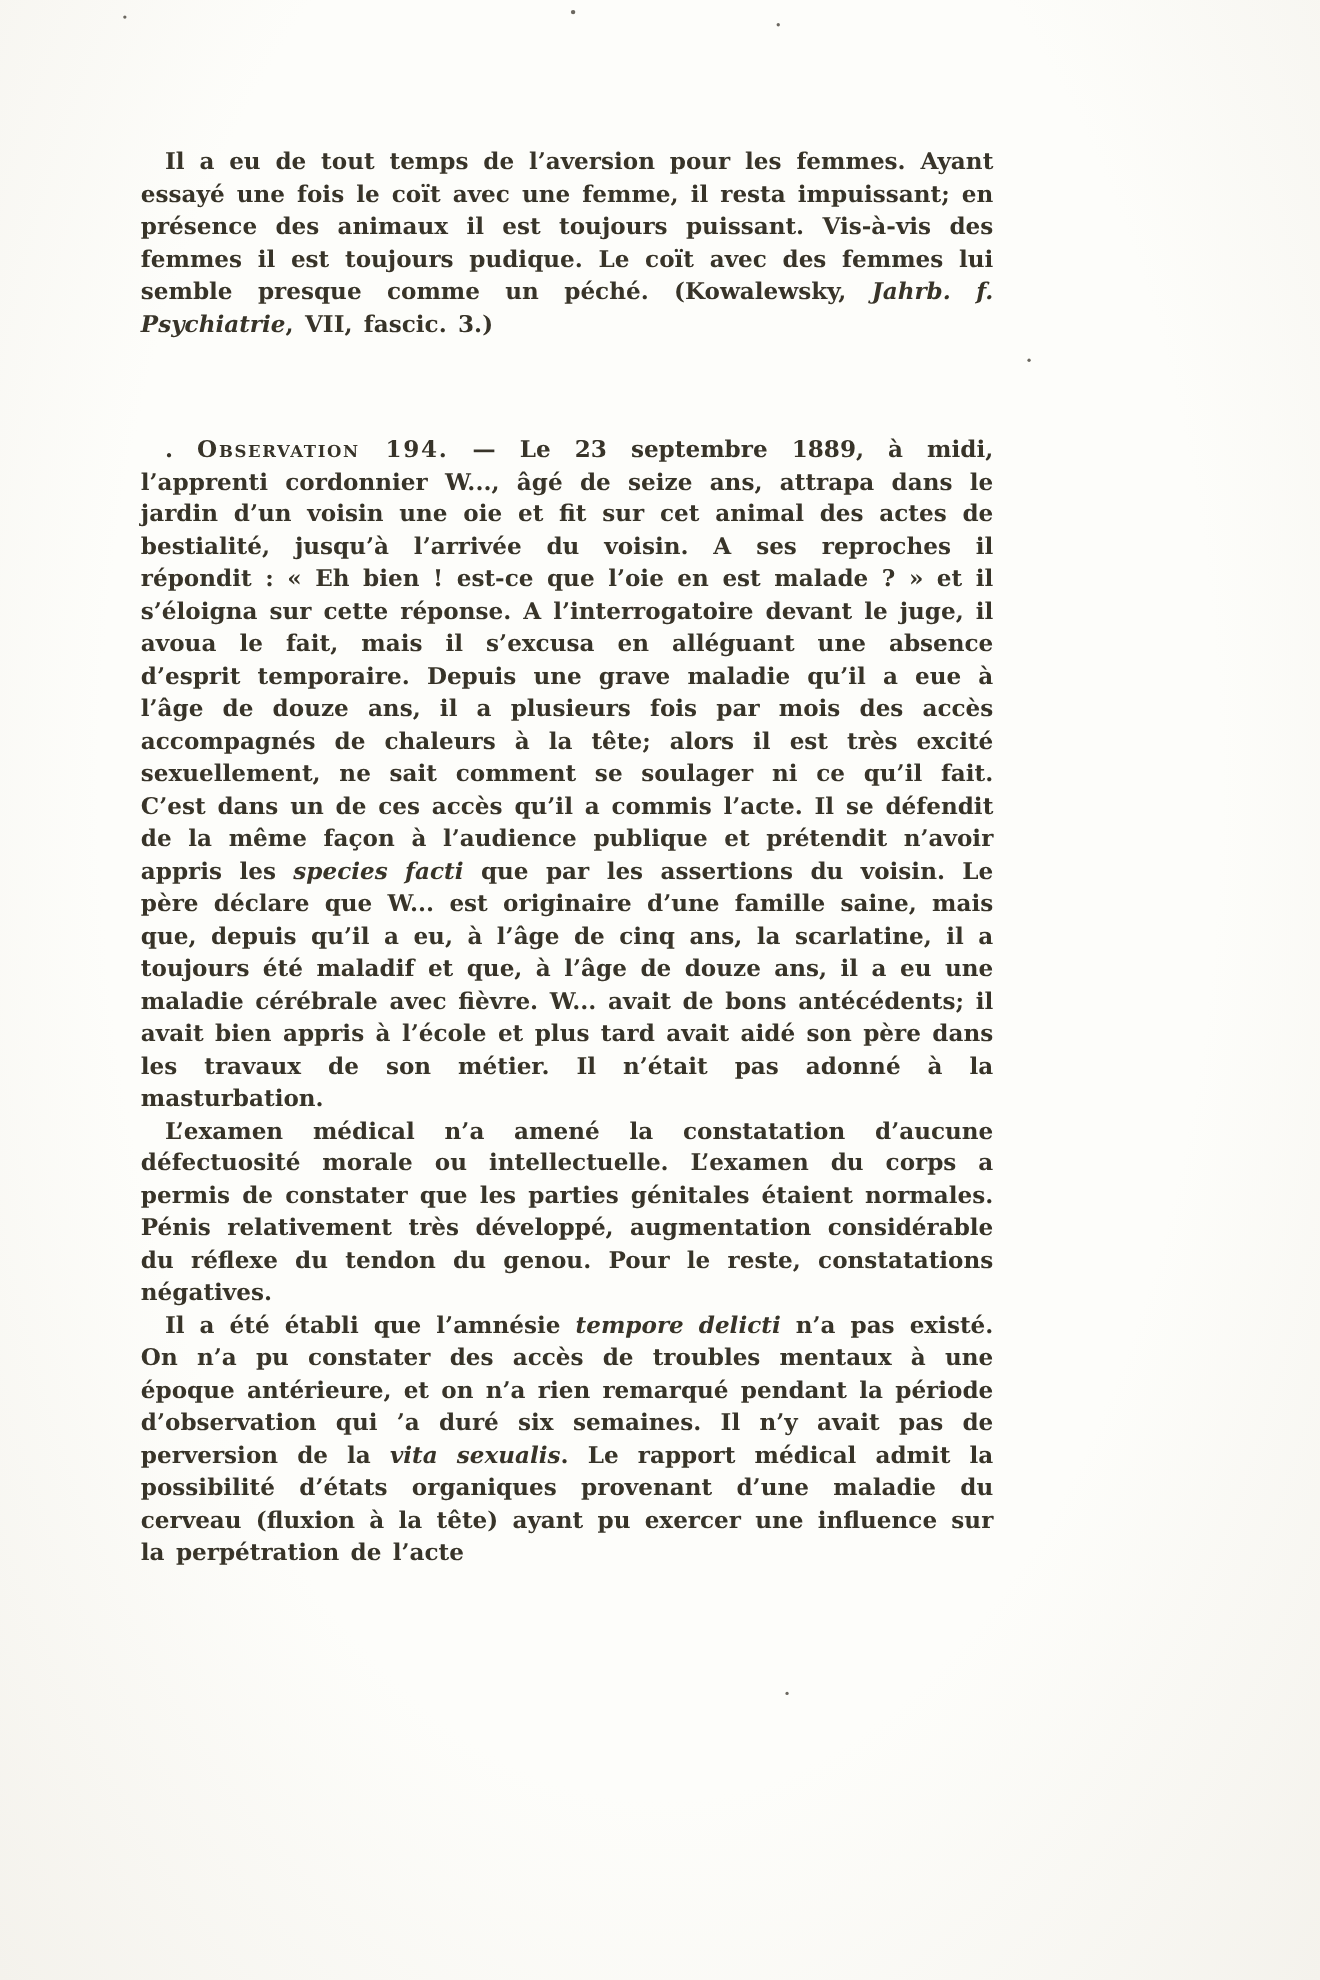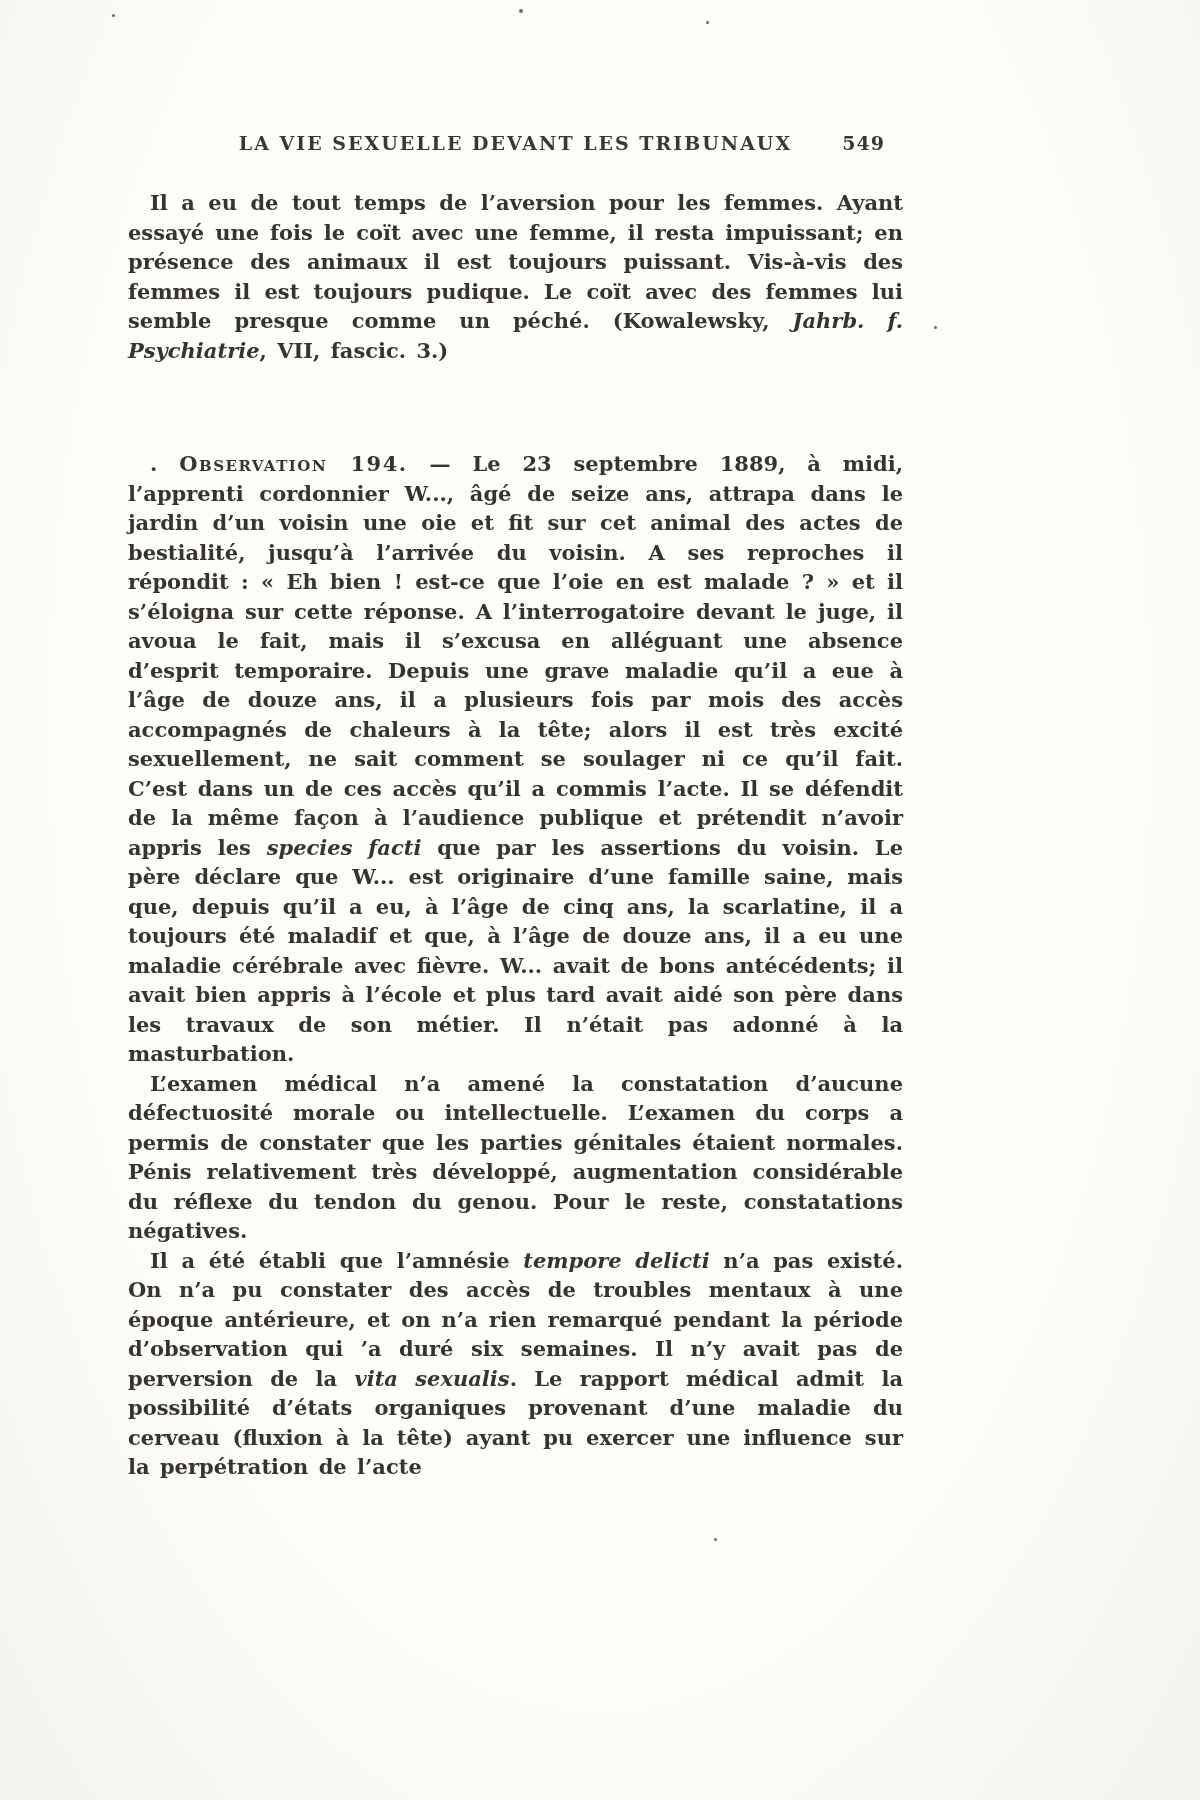--- a/index.html
+++ b/index.html
@@ -80,24 +80,20 @@
 <body>
 
 <div class="page">
   <span class="speck s1"></span>
   <span class="speck s2"></span>
   <span class="speck s3"></span>
   <span class="speck s4"></span>
   <span class="speck s5"></span>
 
   <div class="content">
-    <div class="page-header">
-      <span>LA VIE SEXUELLE DEVANT LES TRIBUNAUX</span>
-      <span class="pnum">549</span>
-    </div>
     <div class="text-block">
         <p class="indent"><span>Il a eu de tout temps de l’aversion pour les femmes. Ayant essayé une fois le coït avec une femme, il resta impuissant; en présence des animaux il est toujours puissant. Vis-à-vis des femmes il est toujours pudique. Le coït avec des femmes lui semble presque comme un péché. (Kowalewsky, </span><span class="it">Jahrb. f. Psychiatrie</span><span>, VII, fascic. 3.)</span></p>
         <p class="indent gap"><span>. </span><span class="sc">Observation 194.</span><span> — Le 23 septembre 1889, à midi, l’apprenti cordonnier W..., âgé de seize ans, attrapa dans le jardin d’un voisin une oie et fit sur cet animal des actes de bestialité, jusqu’à l’arrivée du voisin. A ses reproches il répondit : « Eh bien ! est-ce que l’oie en est malade ? » et il s’éloigna sur cette réponse. A l’interrogatoire devant le juge, il avoua le fait, mais il s’excusa en alléguant une absence d’esprit temporaire. Depuis une grave maladie qu’il a eue à l’âge de douze ans, il a plusieurs fois par mois des accès accompagnés de chaleurs à la tête; alors il est très excité sexuellement, ne sait comment se soulager ni ce qu’il fait. C’est dans un de ces accès qu’il a commis l’acte. Il se défendit de la même façon à l’audience publique et prétendit n’avoir appris les </span><span class="it">species facti</span><span> que par les assertions du voisin. Le père déclare que W... est originaire d’une famille saine, mais que, depuis qu’il a eu, à l’âge de cinq ans, la scarlatine, il a toujours été maladif et que, à l’âge de douze ans, il a eu une maladie cérébrale avec fièvre. W... avait de bons antécédents; il avait bien appris à l’école et plus tard avait aidé son père dans les travaux de son métier. Il n’était pas adonné à la masturbation.</span></p>
         <p class="indent"><span>L’examen médical n’a amené la constatation d’aucune défectuosité morale ou intellectuelle. L’examen du corps a permis de constater que les parties génitales étaient normales. Pénis relativement très développé, augmentation considérable du réflexe du tendon du genou. Pour le reste, constatations négatives.</span></p>
         <p class="indent"><span>Il a été établi que l’amnésie </span><span class="it">tempore delicti</span><span> n’a pas existé. On n’a pu constater des accès de troubles mentaux à une époque antérieure, et on n’a rien remarqué pendant la période d’observation qui ’a duré six semaines. Il n’y avait pas de perversion de la </span><span class="it">vita sexualis</span><span>. Le rapport médical admit la possibilité d’états organiques provenant d’une maladie du cerveau (fluxion à la tête) ayant pu exercer une influence sur la perpétration de l’acte</span></p>
       </div>
   </div>
 </div>
 
 </body></html>

